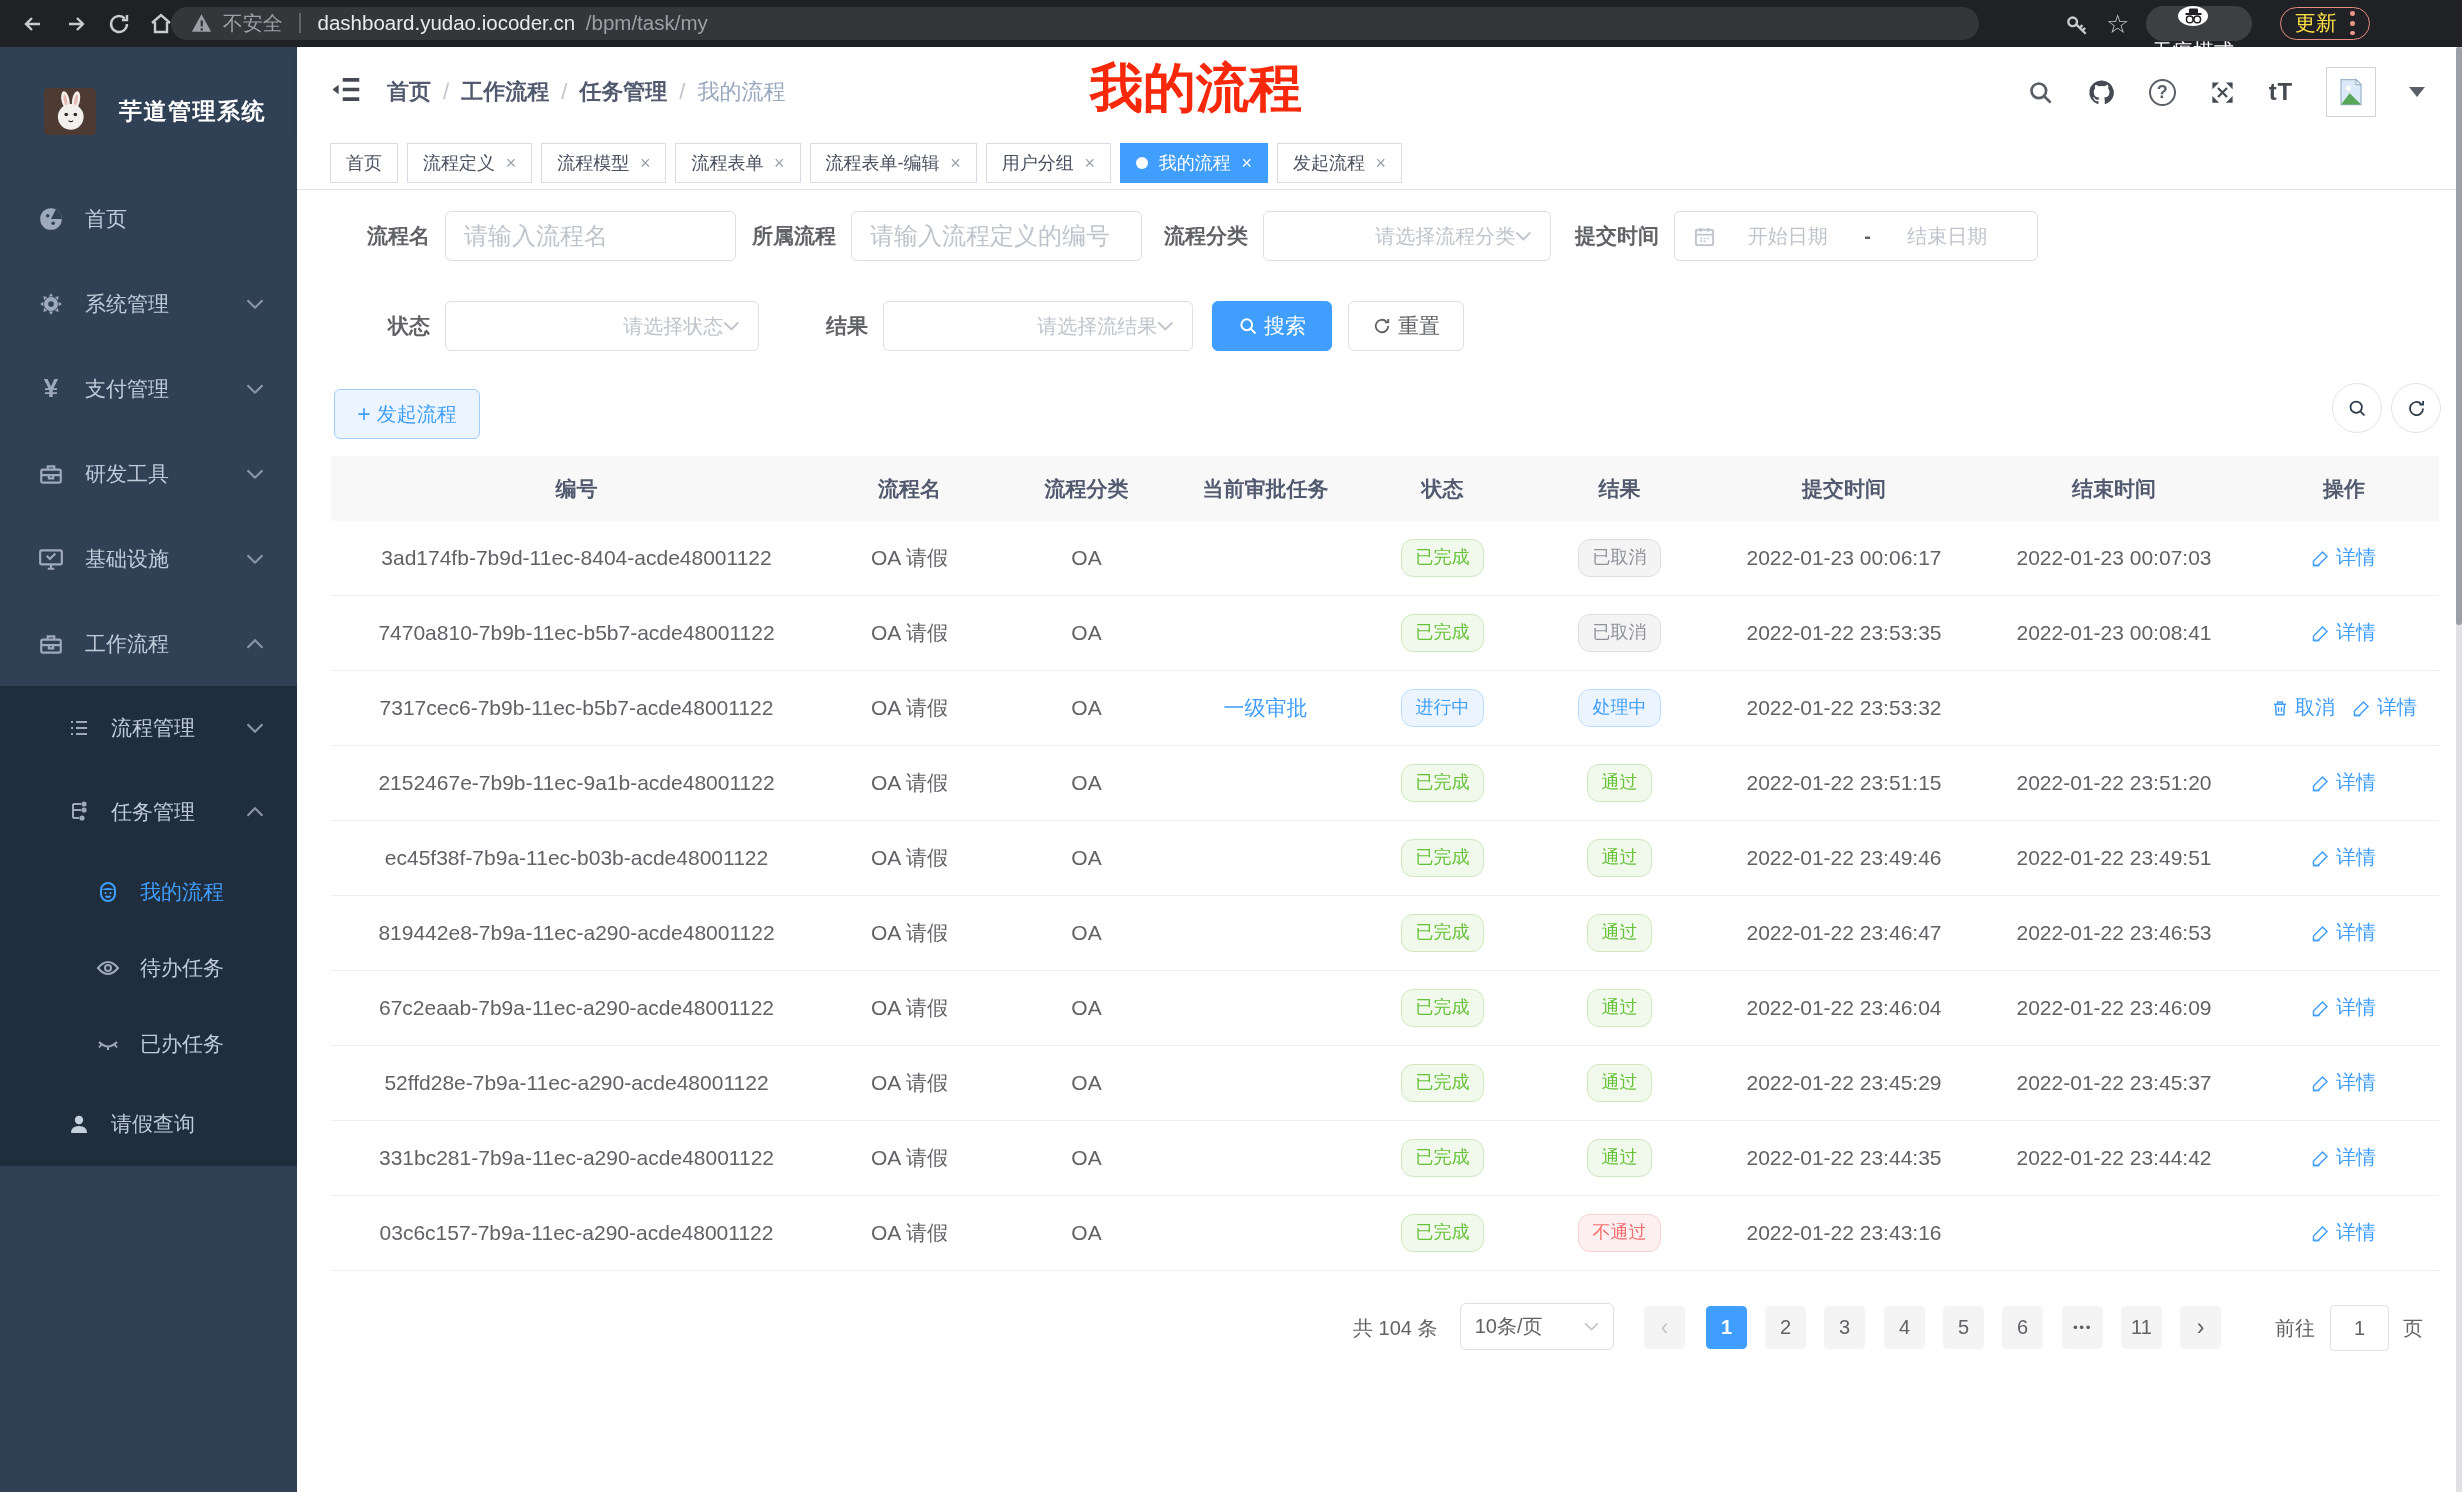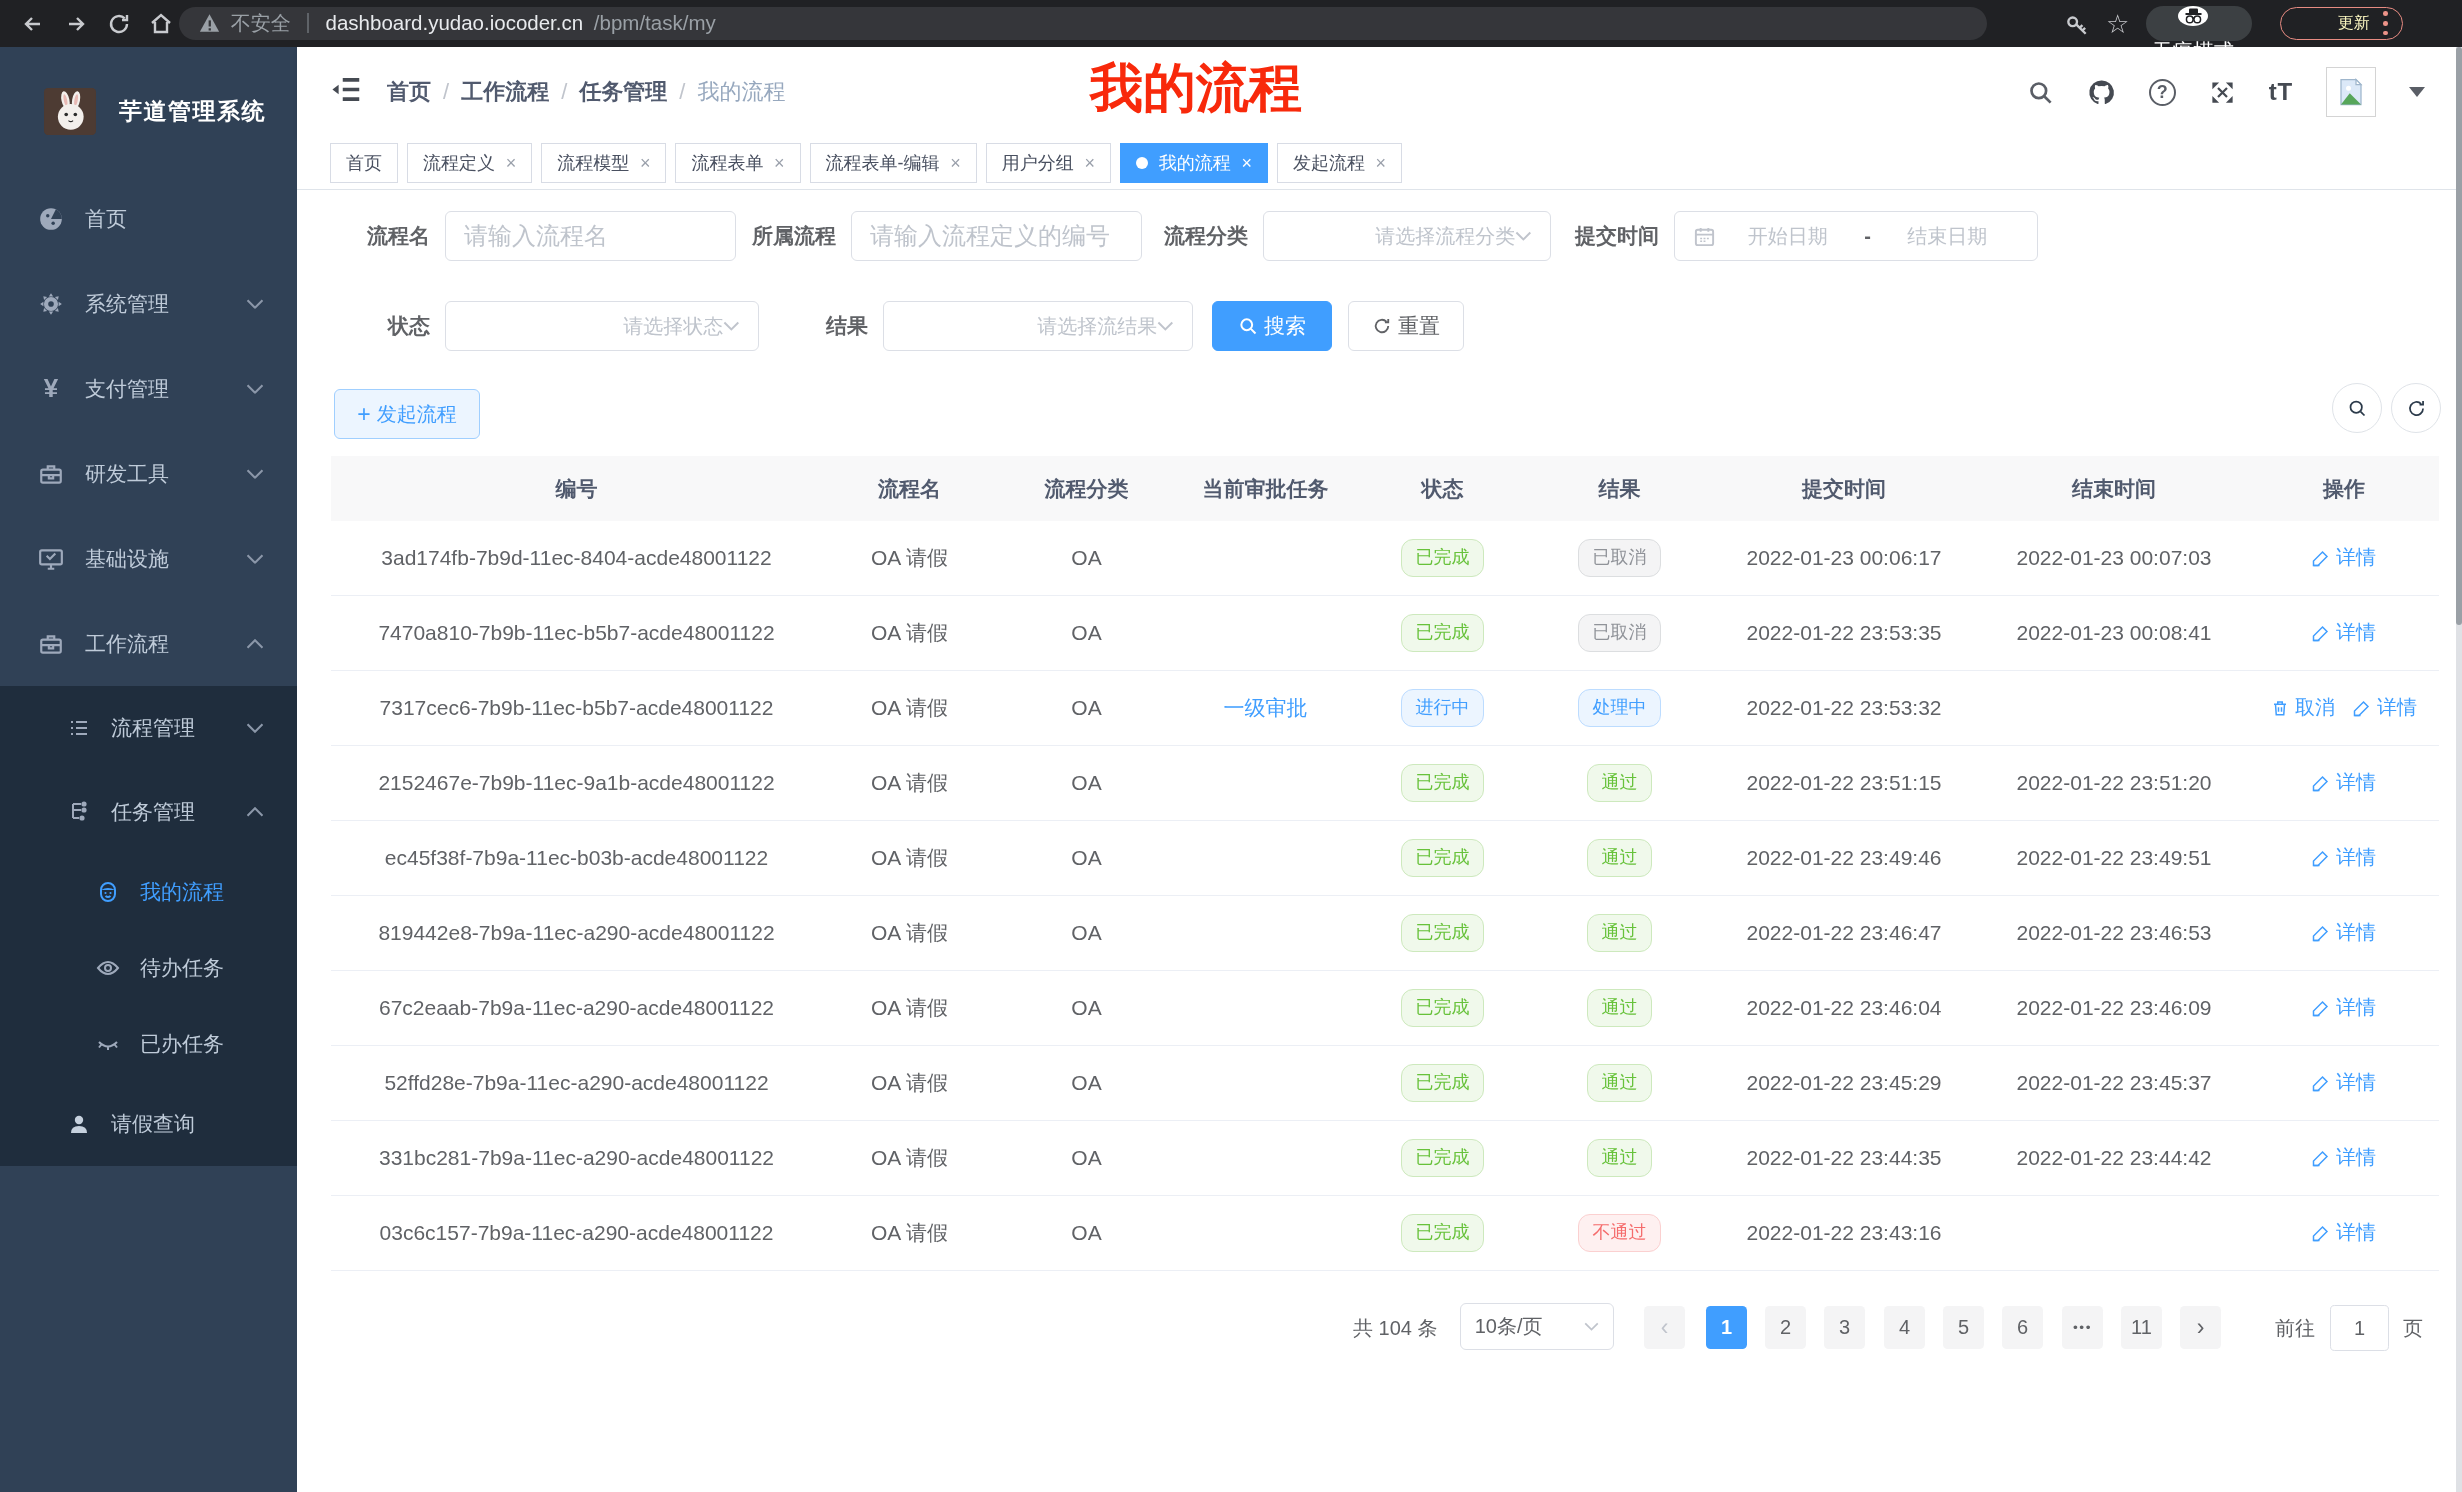--- a/index.html
+++ b/index.html
@@ -4,33 +4,33 @@
 <style>
   * { margin:0; padding:0; box-sizing:border-box; }
   html,body { width:2462px; height:1493px; overflow:hidden; }
   body { font-family:"Liberation Sans","DejaVu Sans",sans-serif; background:#fff; position:relative; }
   .abs { position:absolute; }
   svg { display:block; }
 
   
   .chrome { position:relative; width:100%; height:47px; background:#202124; z-index:60; }
   .c-ico { position:absolute; top:50%; transform:translateY(-50%); color:#c8cace; }
-  .url-pill { position:absolute; left:179px; top:6.8px; width:1808px; height:33px; border-radius:16.7px;
+  .url-pill { position:absolute; left:171px; top:6.8px; width:1808px; height:33px; border-radius:16.7px;
               background:#35363a; display:flex; align-items:center; padding:0 20px; gap:10.7px; }
   .sec-label { color:#9aa0a6; font-size:20px; }
   .pill-div { width:1.5px; height:20px; background:#5f6368; margin:0 6px; }
   .url-host { color:#e8eaed; font-size:20.5px; }
   .url-path { color:#9aa0a6; font-size:20.5px; }
   .incog-pill { position:absolute; left:2146px; top:6px; height:35px; border-radius:17.5px; background:#3c4043;
                 display:flex; align-items:center; padding:0 18px 0 6px; gap:10.7px;flex-direction:column; }
   .incog-circle { width:30px; height:30px; border-radius:50%; background:#fff; display:flex; align-items:center; justify-content:center; }
   .incog-label { color:#fff; font-size:20.5px; }
   .update-pill { position:absolute; left:2280px; top:6.8px; height:33px; border-radius:16.7px; border:1.5px solid #e78b82;
                  display:flex; align-items:center; padding:0 13.7px; gap:13.7px; }
-  .update-label { color:#fef9c3; font-size:16px;margin-left:43px; }
+  .update-label { color:#fde047; font-size:21px; }
   .vdots { display:flex; flex-direction:column; gap:5.3px; }
   .vdots i { width:4.6px; height:4.6px; border-radius:50%; background:#ec9389; }
 
   
   .app { position:absolute; top:47px; left:0; width:2462px; height:1446px; display:flex; }
 
   
   .sidebar { width:297px; background:#304156; position:relative; flex:none; }
   .logo-row { height:129px; display:flex; align-items:center; padding-left:44px; gap:23px; }
   .logo-img { width:52px; height:47px; border-radius:4.6px; overflow:hidden; background:#4d3b33; flex:none; }

